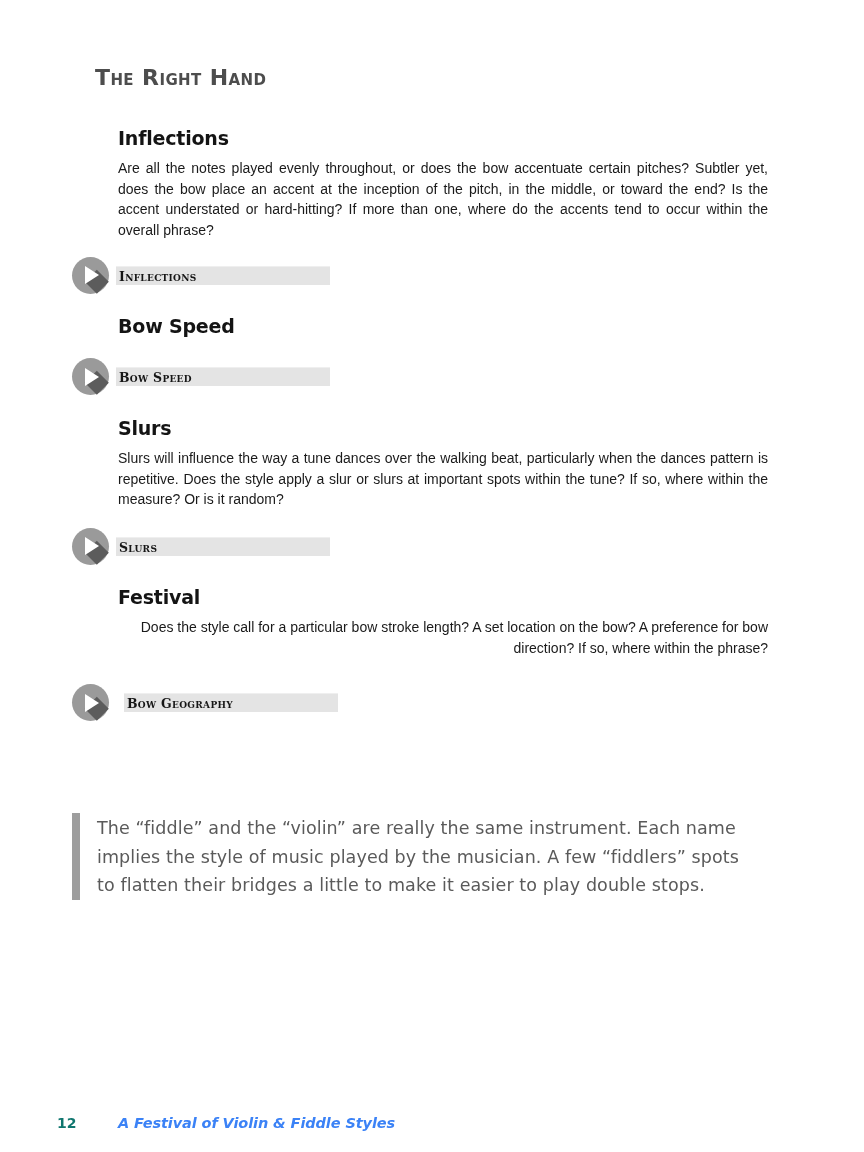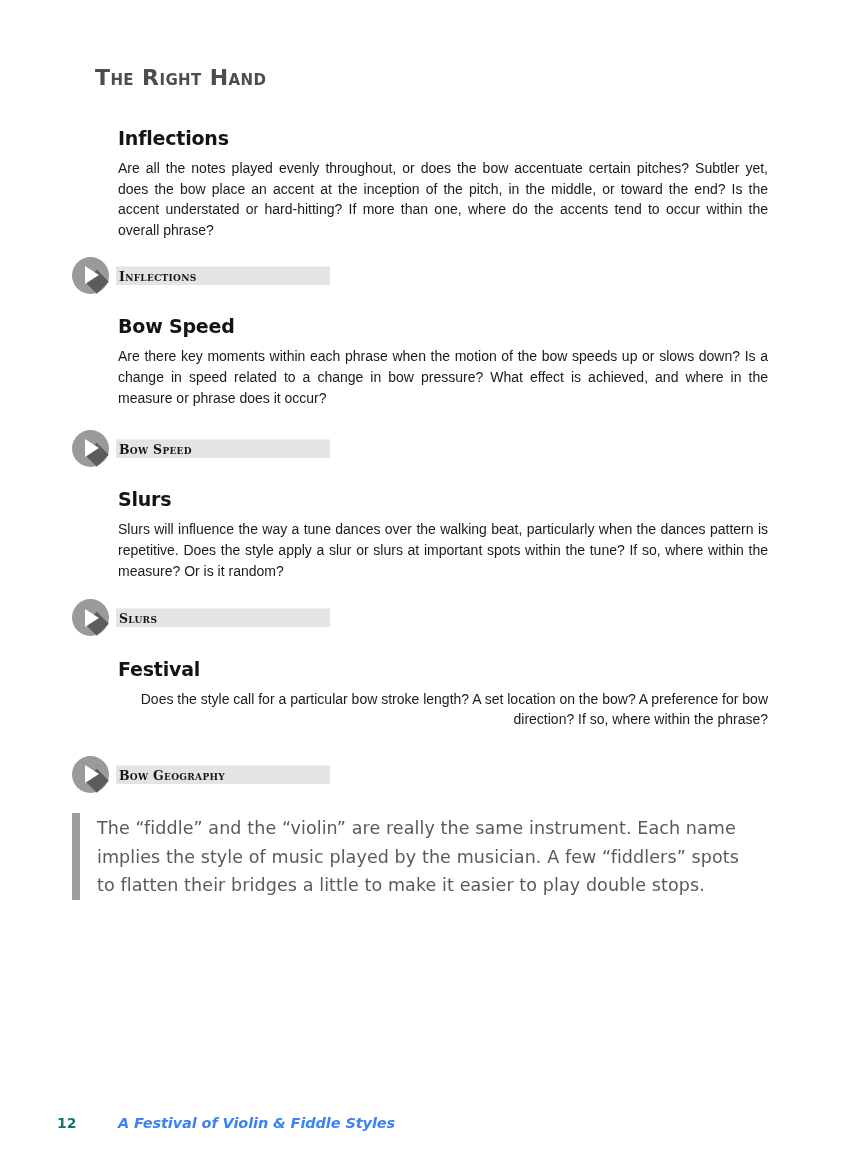--- a/index.html
+++ b/index.html
@@ -217,21 +217,20 @@
           </div>
         </div>
         <div class="track-bar">
           <span class="track-label">Inflections</span>
         </div>
       </div>
     </div>
 
     <div class="section" style="margin-bottom:22px;">
       <h2 class="section-title">Bow Speed</h2>
-      <p class="section-body">Are there key moments within each phrase when the motion of the bow speeds up or slows down? Is a change in speed related to a change in bow pressure? What effect is achieved, and where in the measure or phrase does it occur?</p>
       <div class="track" style="margin-top:21px;">
         <div class="track-icon">
           <div class="disc"></div>
           <div class="diamond"></div>
           <div class="disc-mask">
             <div class="triangle"></div>
           </div>
         </div>
         <div class="track-bar">
           <span class="track-label">Bow Speed</span>
@@ -252,21 +251,21 @@
         </div>
         <div class="track-bar">
           <span class="track-label">Slurs</span>
         </div>
       </div>
     </div>
 
     <div class="section">
       <h2 class="section-title">Festival</h2>
       <p class="section-body ragged">Does the style call for a particular bow stroke length? A set location on the bow? A preference for bow direction? If so, where within the phrase?</p>
-      <div class="track" style="margin-top:25px;">
+      <div class="track" style="margin-top:25px;gap:8px;">
         <div class="track-icon">
           <div class="disc"></div>
           <div class="diamond"></div>
           <div class="disc-mask">
             <div class="triangle"></div>
           </div>
         </div>
         <div class="track-bar">
           <span class="track-label">Bow Geography</span>
         </div>

